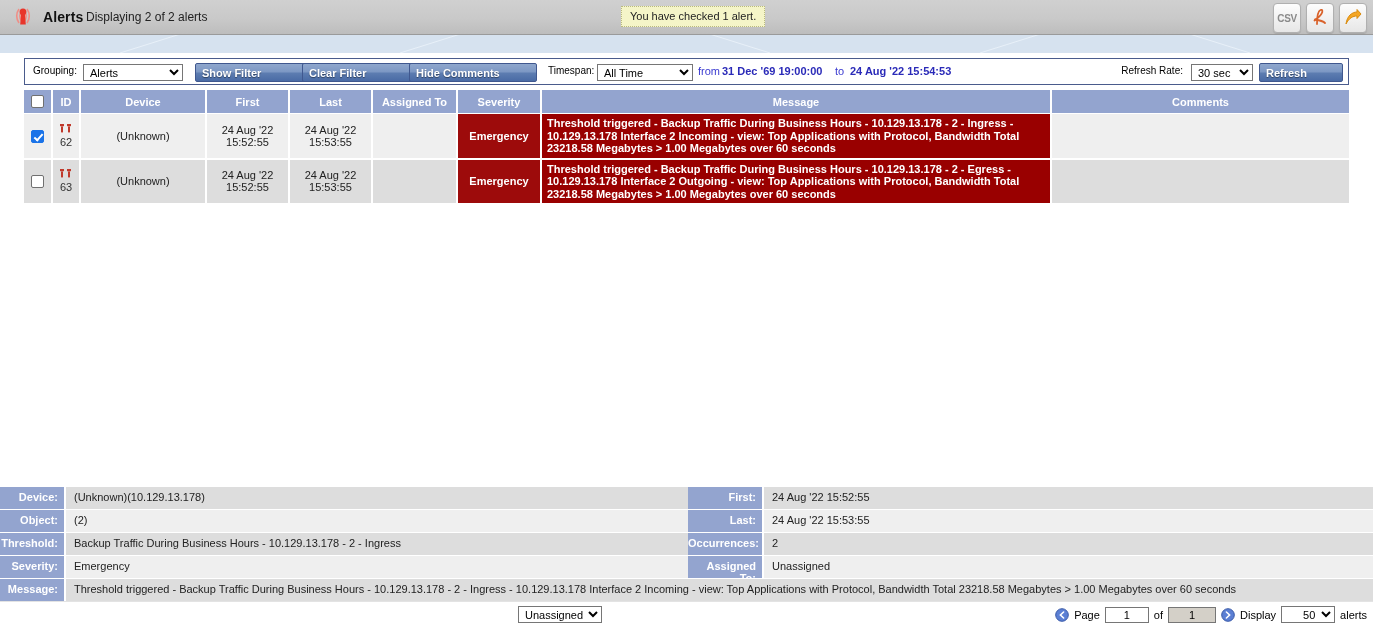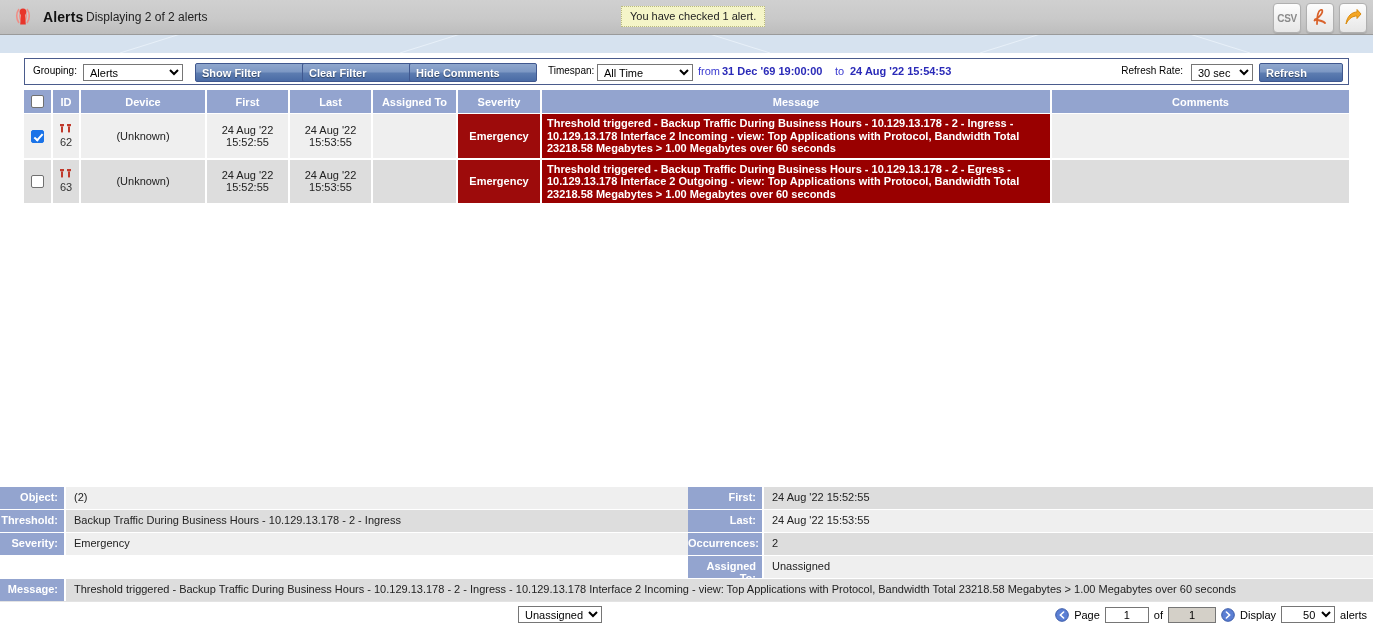--- a/index.html
+++ b/index.html
@@ -345,20 +345,24 @@
           </tr>
         </tbody>
       </table>
     </div>
   </div>
 
   <div class="details">
     <div class="dt-grid">
       <div class="dt-col left">
         <div class="dt-row">
+          <div class="dt-key">Device:</div>
+          <div class="dt-val val-a">(Unknown)(10.129.13.178)</div>
+        </div>
+        <div class="dt-row">
           <div class="dt-key">Object:</div>
           <div class="dt-val val-b">(2)</div>
         </div>
         <div class="dt-row">
           <div class="dt-key">Threshold:</div>
           <div class="dt-val val-a">Backup Traffic During Business Hours - 10.129.13.178 - 2 - Ingress</div>
         </div>
         <div class="dt-row">
           <div class="dt-key">Severity:</div>
           <div class="dt-val val-b">Emergency</div>

